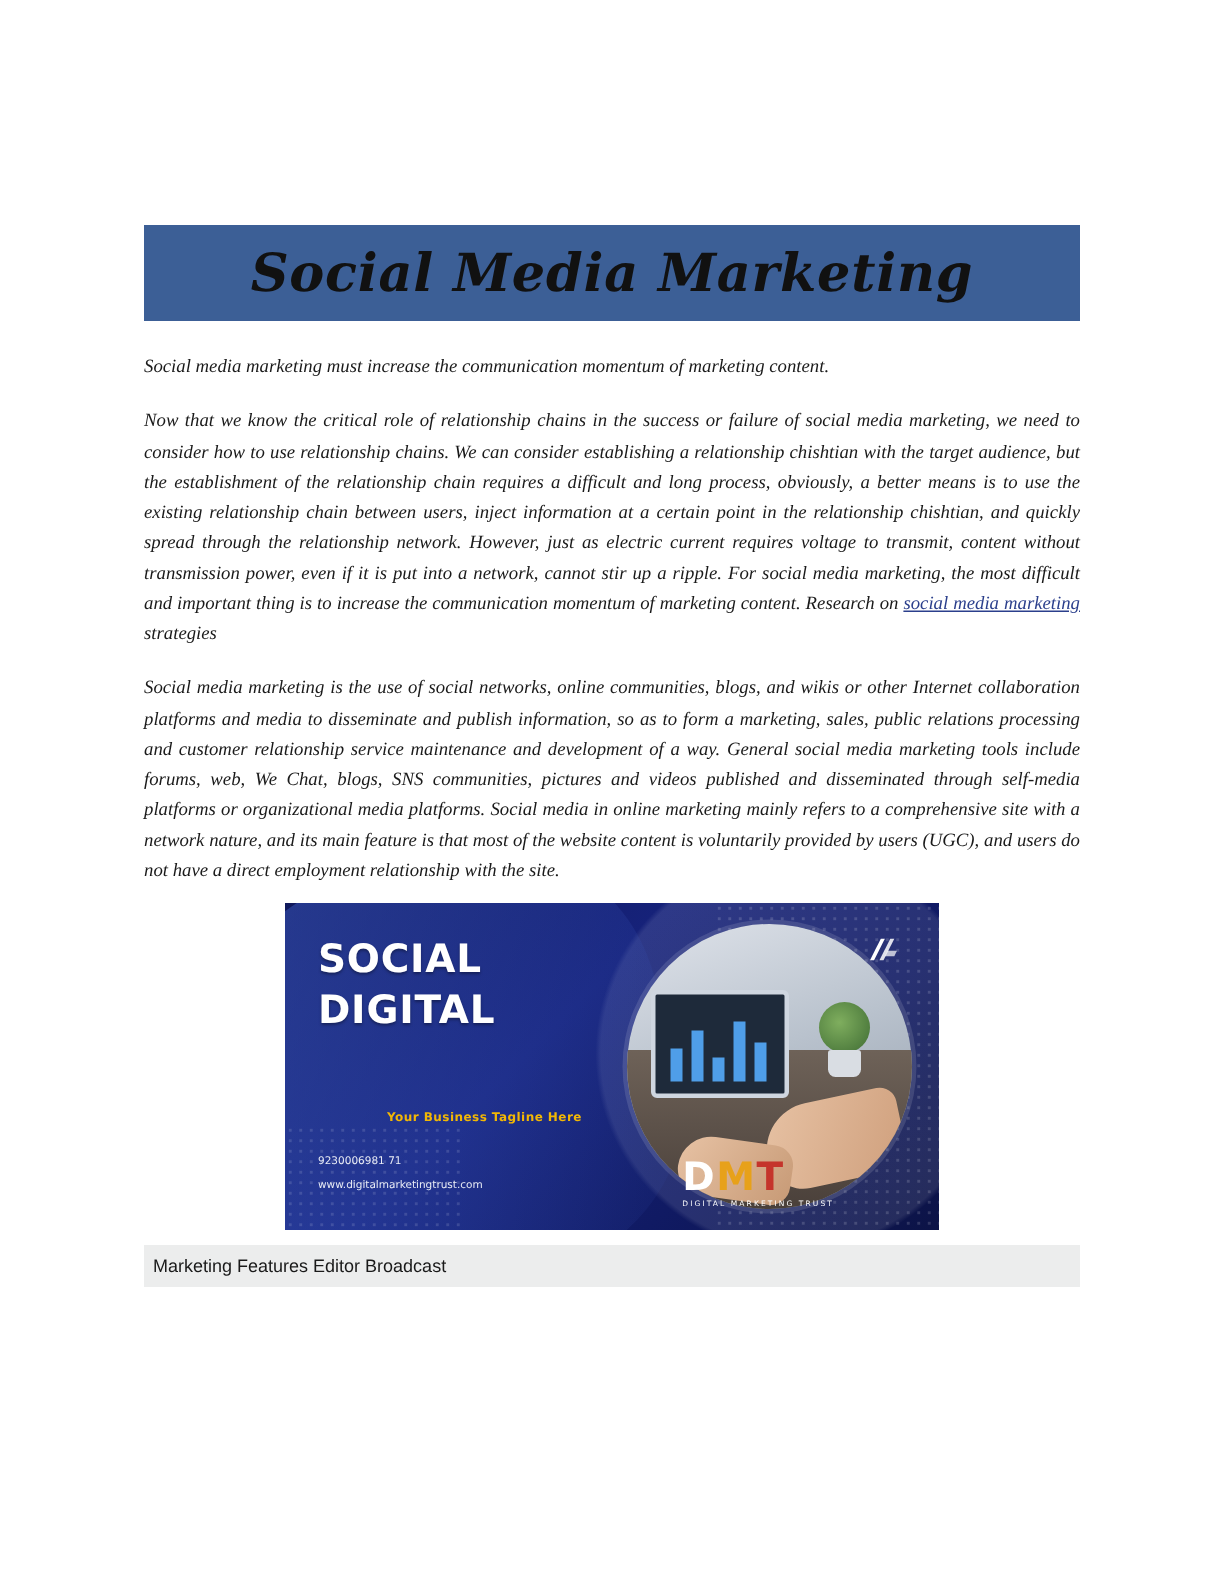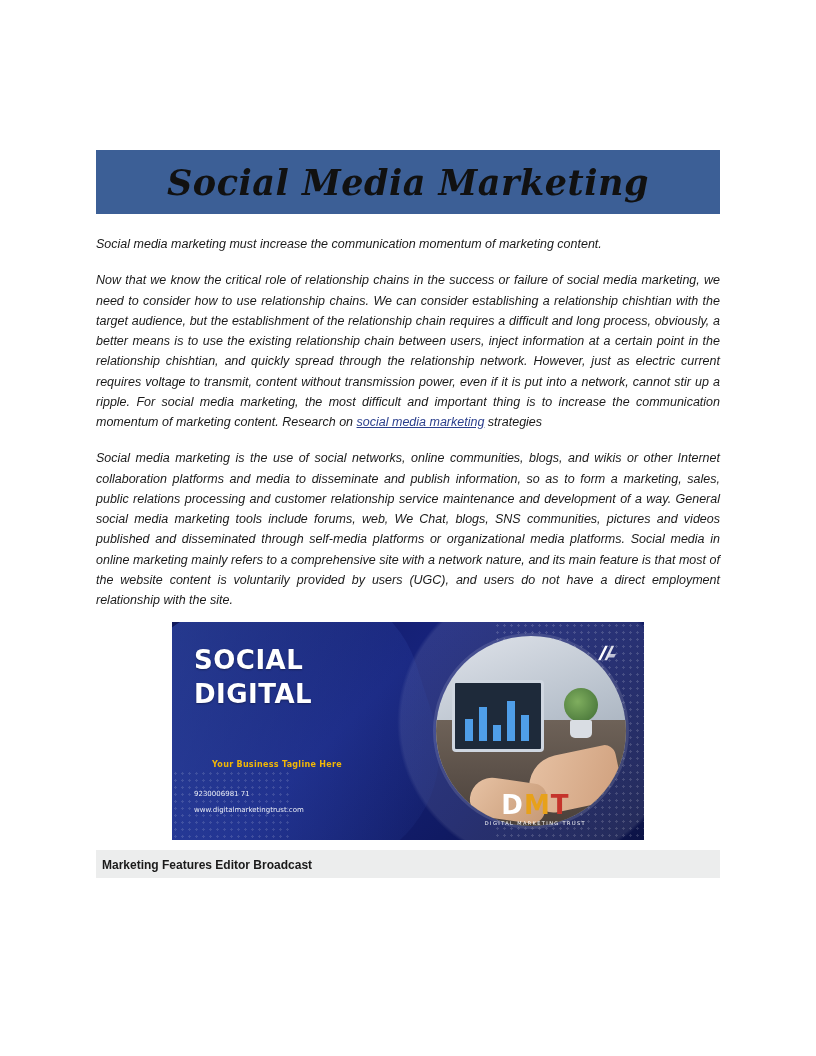--- a/index.html
+++ b/index.html
@@ -33,21 +33,21 @@
   .title-banner .title-text {
     font-family: "DejaVu Serif", serif;
     font-style: italic;
     font-weight: bold;
     font-size: 35px;
     color: #111111;
     letter-spacing: 0.5px;
     line-height: 1;
   }
   p.body-par {
-    font-family: Liberation Sans, sans-serif;
+    font-family: Liberation Serif, serif;
     font-style: italic;
     font-size: 12.5px;
     line-height: 1.62;
     text-align: justify;
     margin: 16px 0 12px 0;
     color: #1a1a1a;
   }
   p.body-par.first {
     margin-bottom: 14px;
   }
@@ -56,21 +56,21 @@
     text-decoration: underline;
     font-style: italic;
   }
   .figure {
     margin: 8px 0 10px 0;
     display: flex;
     justify-content: center;
   }
   .poster {
     position: relative;
-    width: 472px;
+    width: 436px;
     height: 218px;
     background:
       radial-gradient(circle at 78% 46%, rgba(255,255,255,0.10) 0 36%, rgba(255,255,255,0) 37%),
       linear-gradient(135deg, #10195c 0%, #16227a 40%, #101a63 70%, #0c1346 100%);
     overflow: hidden;
     box-sizing: border-box;
   }
   .poster .dots {
     position: absolute;
     right: 0; top: 0; bottom: 0;
@@ -102,21 +102,21 @@
     font-family: "DejaVu Sans", sans-serif;
     font-weight: bold;
     font-size: 26px;
     line-height: 1.30;
     letter-spacing: 0.5px;
     text-shadow: 0 1px 2px rgba(0,0,0,0.35);
     z-index: 4;
   }
   .poster .tagline {
     position: absolute;
-    left: 40px;
+    left: 68px;
     top: 138px;
     color: #f2b705;
     font-family: "DejaVu Sans", sans-serif;
     font-weight: bold;
     font-size: 8px;
     letter-spacing: 0.3px;
     z-index: 4;
   }
   .poster .phone {
     position: absolute;
@@ -195,24 +195,23 @@
     position: absolute;
     left: 34px; bottom: 6px;
     width: 76px; height: 40px;
     background: linear-gradient(120deg, #e7c2a4, #c99madd);
     background: linear-gradient(120deg, #e7c2a4, #c79a76);
     border-radius: 30px 18px 18px 24px;
     transform: rotate(8deg);
   }
   .poster .brand {
     position: absolute;
-    right: 58px;
+    right: 70px;
     bottom: 14px;
     z-index: 5;
-    text-align: center;
   }
   .poster .brand .brand-mark {
     font-family: "DejaVu Sans", sans-serif;
     font-weight: bold;
     font-size: 26px;
     letter-spacing: 1px;
     line-height: 1;
   }
   .brand-d { color: #ffffff; }
   .brand-m { color: #e7a11a; }
@@ -232,21 +231,21 @@
     width: 22px;
     height: 18px;
   }
   .section-bar {
     background: #eceded;
     padding: 5px 6px;
     margin: 6px 0 14px 0;
   }
   .section-bar .section-text {
     font-family: "Liberation Sans", sans-serif;
-    font-weight: bold;
+    font-weight: normal;
     font-size: 12px;
     color: #1a1a1a;
   }
 </style>
 </head>
 <body>
 
 <div class="page">
 
   <div class="title-banner">

